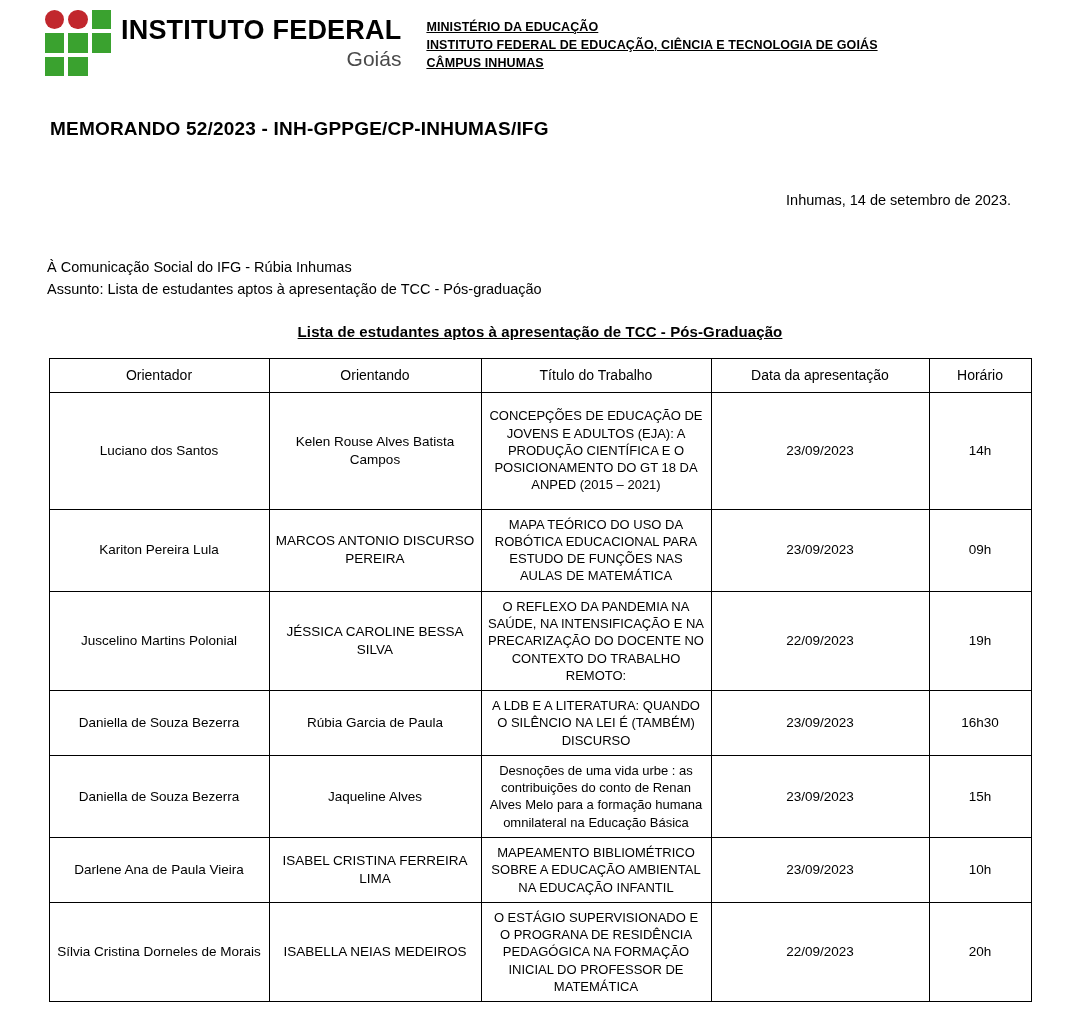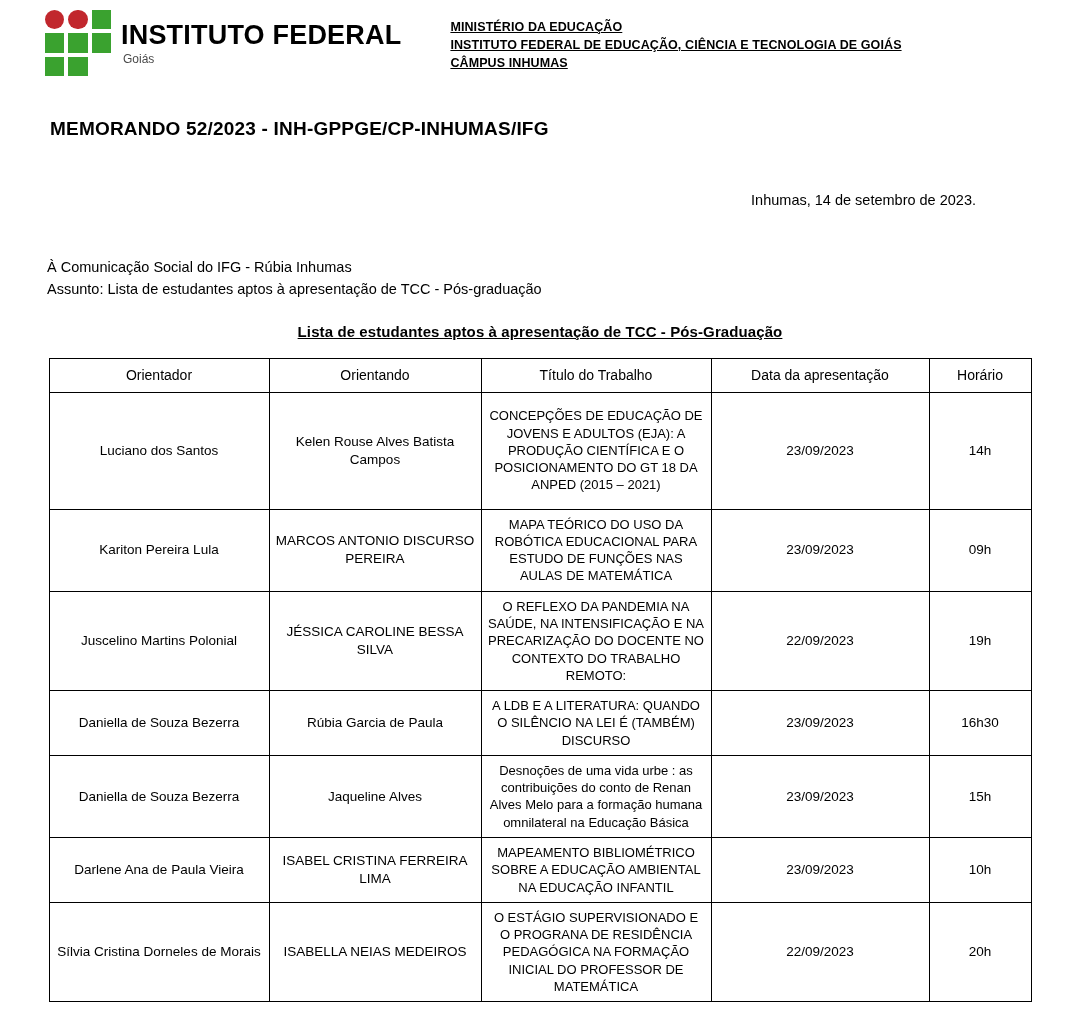--- a/index.html
+++ b/index.html
@@ -13,21 +13,20 @@
     font-family: "Liberation Sans", sans-serif;
     color: #000000;
     position: relative;
   }
 
   
   .doc-header {
     display: flex;
     align-items: flex-start;
     padding: 10px 3px 0 45px;
-    gap: 24px;
   }
   .logo-block {
     display: flex;
     align-items: center;
     flex: 0 0 auto;
   }
   .logo-mark {
     width: 66px;
     height: 66px;
     display: grid;
@@ -50,44 +49,45 @@
   .logo-text {
     line-height: 1;
   }
   .logo-text .line1 {
     font-size: 27px;
     font-weight: bold;
     letter-spacing: 0.2px;
     color: #000;
   }
   .logo-text .line2 {
-    font-size: 12px;
+    font-size: 21px;
     color: #4a4a4a;
     margin-top: 4px;
     margin-left: 2px;
+    text-align: right;
   }
   .org-lines {
     margin-left: 25px;
     padding-top: 8px;
     font-size: 12.5px;
     font-weight: bold;
     line-height: 1.45;
     letter-spacing: 0.1px;
     text-decoration: underline;
   }
 
   
   .memo-number {
     margin: 42px 0 8px 50px;
     font-size: 19px;
     font-weight: bold;
     letter-spacing: 0.2px;
   }
   .place-date {
-    margin: 52px 104px 0 0;
+    margin: 52px 69px 0 0;
     text-align: right;
     font-size: 14.5px;
   }
   .addressee {
     margin: 48px 0 0 47px;
     font-size: 14.5px;
     line-height: 1.55;
   }
   .subject {
     margin: 0 0 0 47px;

